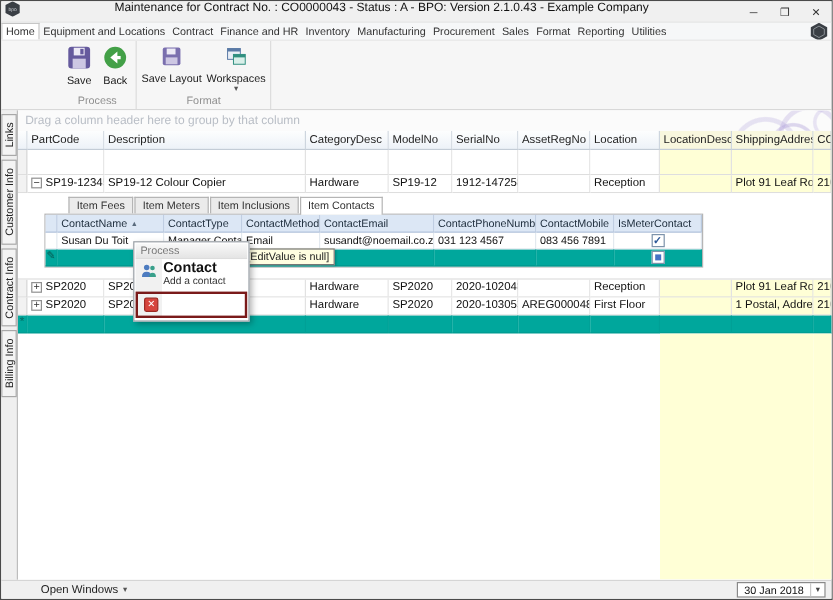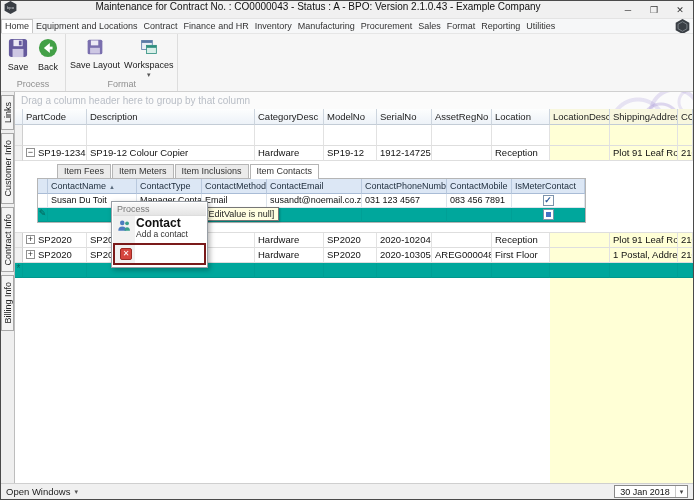--- a/index.html
+++ b/index.html
@@ -14,21 +14,21 @@
   .tb-btns { display:flex; height:100%; }
   .tb-btn { width:26px; height:100%; display:flex; align-items:center; justify-content:center; font-size:9px; color:#333; cursor:default; }
 
   
   .ribbon-tabs { height:15px; background:#f6f7f8; display:flex; align-items:flex-end; padding-left:0; position:relative; overflow:hidden; border-bottom:1px solid #e6e6e6; }
   .rtab { font-size:9px; color:#333; padding:1px 3px 2px; white-space:nowrap; }
   .rtab.active { background:#fff; border:1px solid #c6c6c6; border-bottom:none; }
   .hex-logo { position:absolute; right:3px; top:0px; }
 
   
-  .ribbon-body { height:58px; background:#f6f6f6; border-bottom:1px solid #d0d0d0; display:flex; }
+  .ribbon-body { height:58px; background:#f6f6f6; border-bottom:1px solid #d0d0d0; display:flex;padding-left:48px; }
   .rgroup { display:flex; flex-direction:column; border-right:1px solid #ddd; padding:0 2px; }
   .rgroup-buttons { flex:1; display:flex; align-items:flex-start; padding-top:2px; }
   .rbtn { display:flex; flex-direction:column; align-items:center; font-size:9px; color:#222; padding:2px 2px 0; gap:2px; min-width:30px; }
   .rbtn .lbl { white-space:nowrap; }
   .rgroup-caption { font-size:9px; color:#8f8f8f; text-align:center; padding:0 4px 2px; }
   .drop-arrow { font-size:7px; color:#555; line-height:5px; }
 
   
   .client { display:flex; height:391px; }
   .side-strip { width:14px; background:#efefef; border-right:1px solid #bdbdbd; display:flex; flex-direction:column; align-items:center; padding-top:3px; gap:3px; }
@@ -92,21 +92,21 @@
   .ctx-item { display:flex; align-items:flex-start; padding:2px 3px 3px 2px; gap:3px; }
   .mi-icon { width:18px; display:flex; justify-content:center; padding-top:1px; flex:0 0 auto; }
   .mi-text { display:flex; flex-direction:column; }
   .mi-title { font-size:12px; font-weight:bold; color:#111; line-height:11px; }
   .mi-sub { font-size:8.5px; color:#333; line-height:10px; white-space:nowrap; }
   .ctx-annot { border:2px solid #7a1a1a; margin:1px 0; }
   .del-badge { width:12px; height:12px; background:#d6453d; border:1px solid #9c2b25; border-radius:2px; color:#fff; font-size:8px; line-height:10px; text-align:center; }
 
   
   .statusbar { height:16px; background:#f0f0f0; border-top:1px solid #cfcfcf; display:flex; align-items:center; font-size:9.5px; color:#222; padding:0 5px; }
-  .sb-left { display:flex; align-items:center; gap:4px; }
+  .sb-left { display:flex; align-items:center; gap:4px;margin-left:28px; }
   .sb-spacer { flex:1; }
   .date-field { width:74px; height:13px; background:#fff; border:1px solid #898989; display:flex; align-items:center; }
   .date-text { flex:1; text-align:center; font-size:9px; color:#111; }
   .date-arrow { width:12px; border-left:1px solid #c9c9c9; text-align:center; font-size:7px; color:#444; line-height:11px; }
 </style>
 </head>
 <body>
 
 <div class="window">
 

